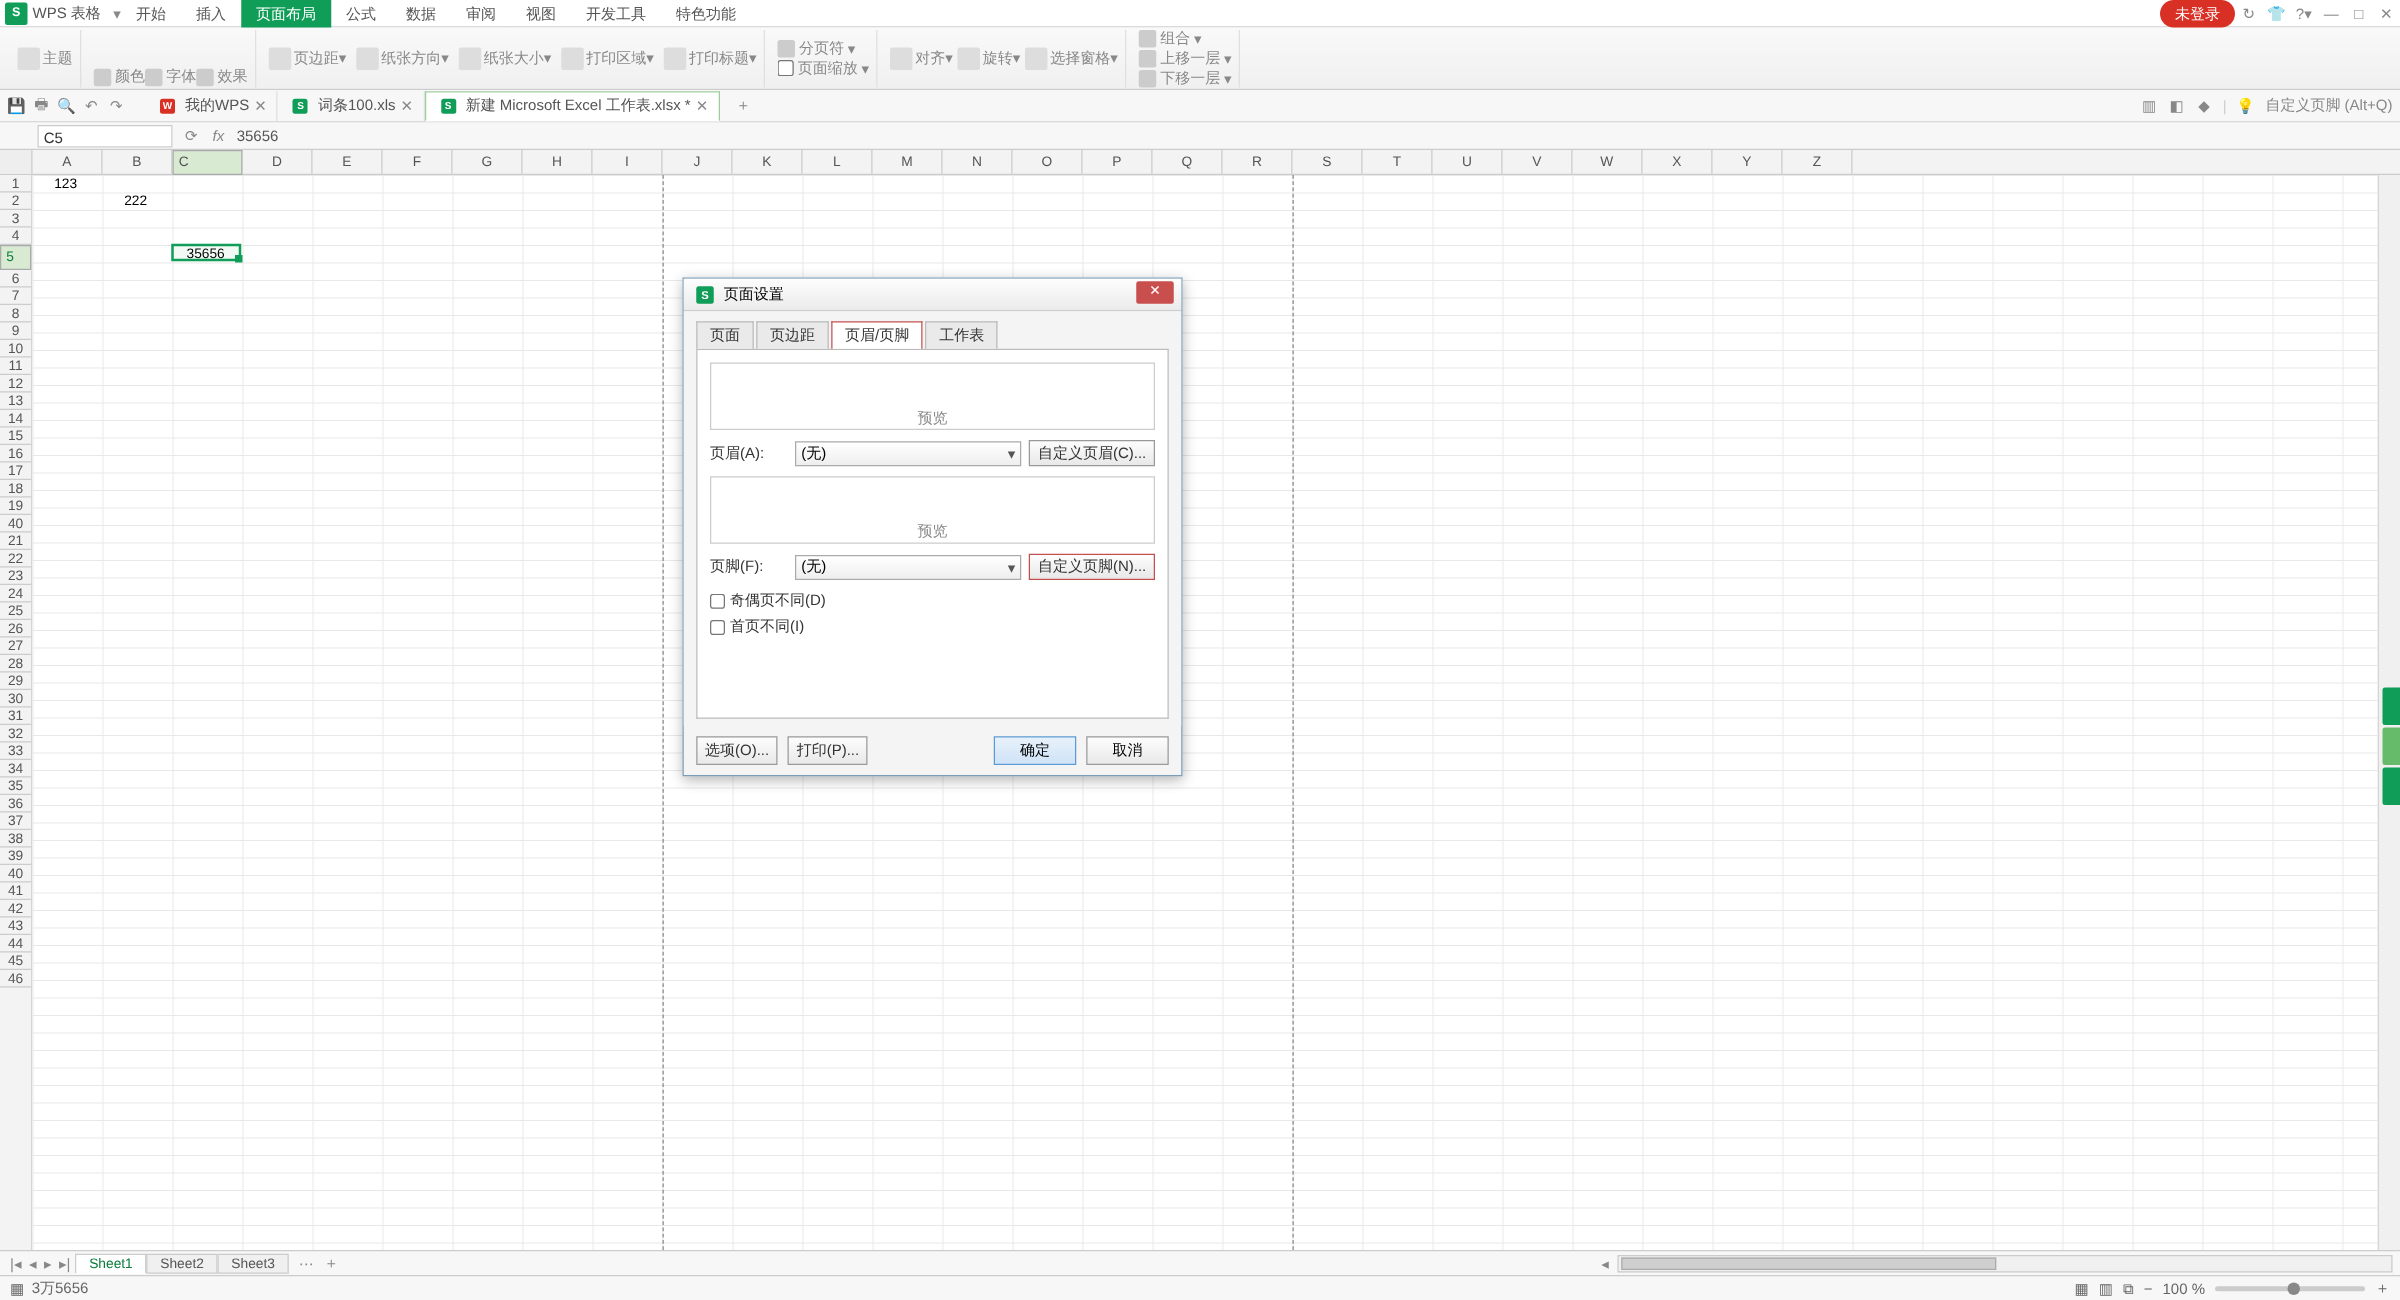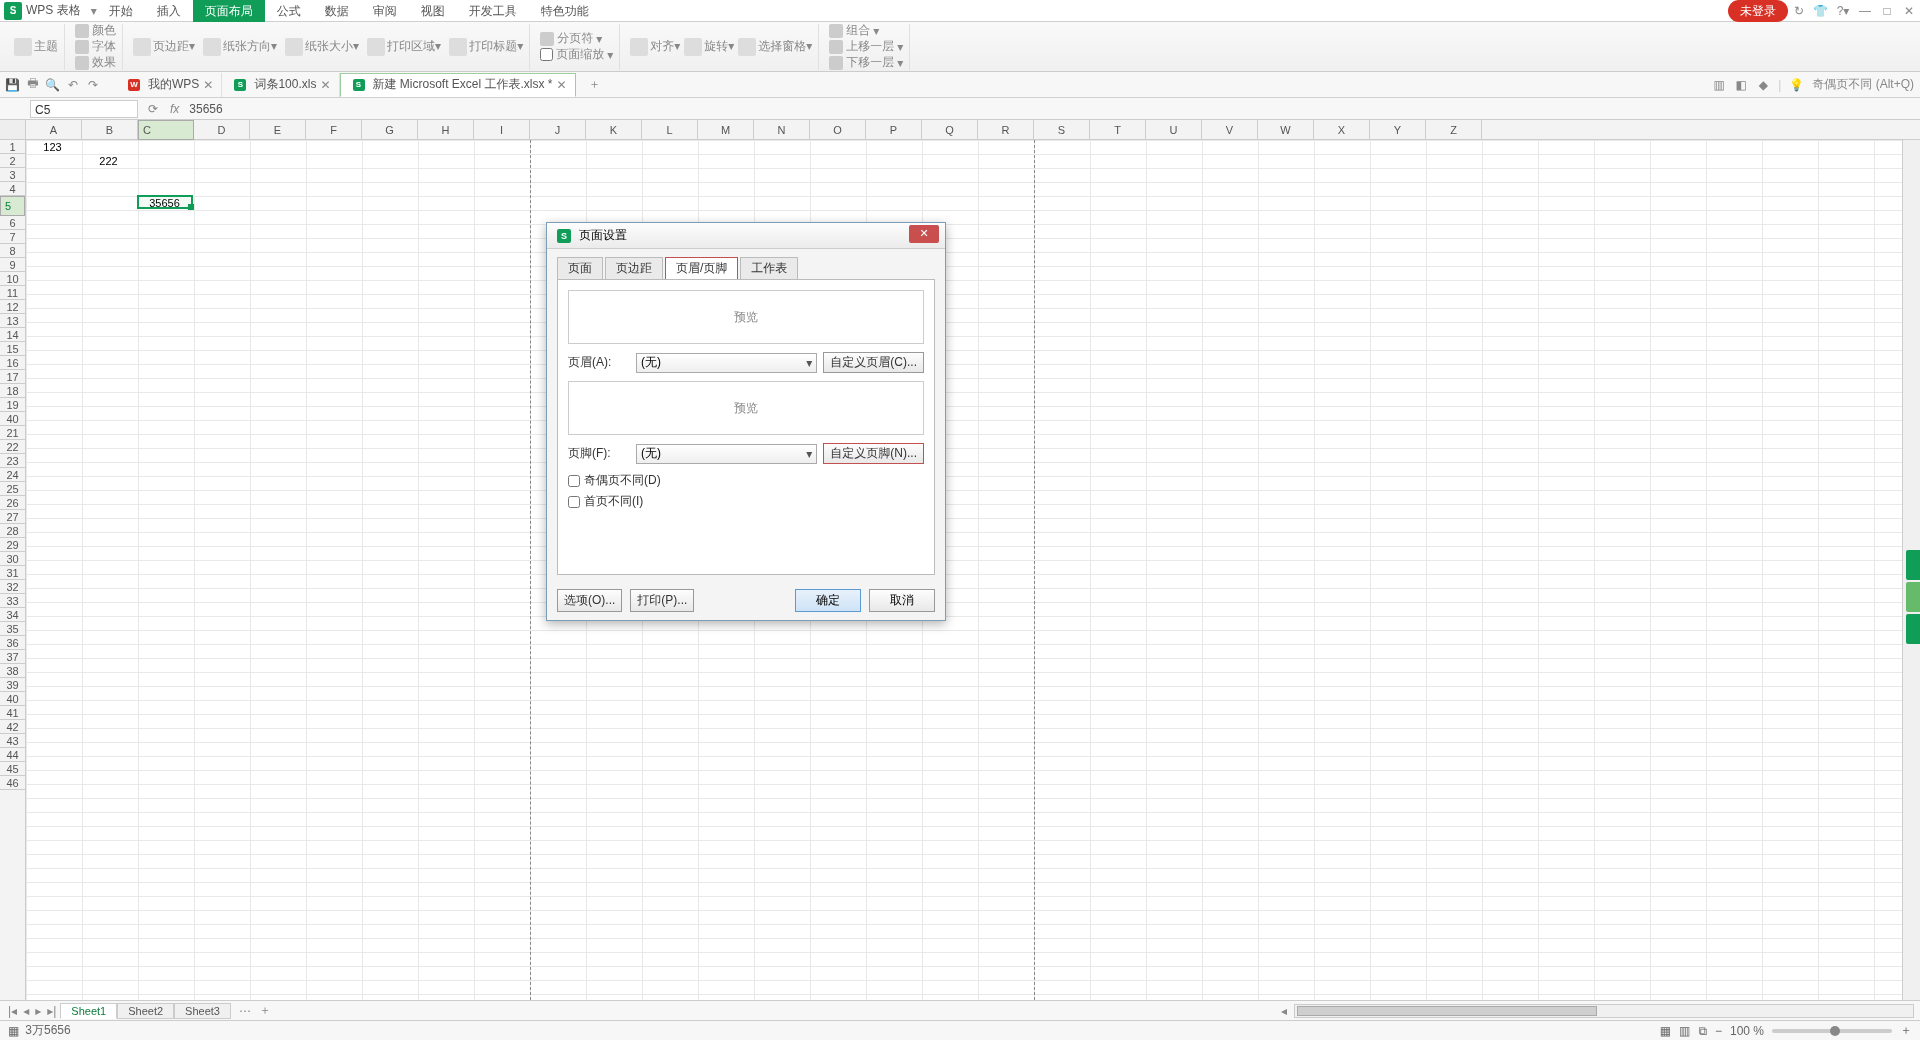--- a/index.html
+++ b/index.html
@@ -81,21 +81,21 @@
 
 
 .dialog { position:absolute; left:546px; top:222px; width:400px; background:#f4f4f4; border:1px solid #7a9db8; box-shadow:0 3px 10px rgba(0,0,0,.3);}
 .dlg-title { height:26px; background:linear-gradient(#fdfdfd,#ebebeb); display:flex; align-items:center; padding:0 6px; border-bottom:1px solid #ccc;}
 .dlg-closebtn { position:absolute; right:6px; top:2px; width:30px; height:18px; background:#c94f4f; color:#fff; text-align:center; line-height:16px; border-radius:2px; font-size:11px;}
 .dlg-body { padding:8px 10px 6px; background:#f4f4f4;}
 .dlg-tabs { display:flex; border-bottom:1px solid #bbb;}
 .dlg-tab { padding:2px 10px; border:1px solid #bbb; border-bottom:none; background:#eaeaea; margin-right:2px; color:#333;}
 .dlg-tab.active{ background:#fff; border-color:#c1504f; color:#333;}
 .dlg-inner { background:#fff; border:1px solid #bbb; border-top:none; padding:10px;}
-.preview-box{ border:1px solid #ccc; height:54px; display:flex; align-items:center; justify-content:center; color:#888; margin-bottom:8px;}
+.preview-box{ border:1px solid #ccc; height:54px; display:flex; align-items:flex-end; justify-content:center; color:#888; margin-bottom:8px;}
 .row{ display:flex; align-items:center; gap:6px; margin-bottom:8px;}
 .lbl{ color:#333; width:62px;}
 .sel{ flex:1; border:1px solid #aaa; background:linear-gradient(#fff,#eee); height:20px; padding:0 4px; display:flex; align-items:center; justify-content:space-between;}
 .sel .arr{ color:#555;}
 .btn{ border:1px solid #999; background:linear-gradient(#fdfdfd,#e8e8e8); padding:1px 6px; color:#333;}
 .btn.hot{ border:1px solid #c1504f;}
 .chk{ display:flex; align-items:center; gap:4px; color:#333; margin-bottom:4px;}
 .chk input{ width:12px;height:12px;}
 .dlg-foot{ display:flex; gap:8px; padding:8px 10px; }
 .dlg-foot .spacer{ flex:1;}
@@ -136,21 +136,21 @@
   </div>
 </div>
 
 <div class="ribbon">
   <div class="rib-group">
     <div class="rib-btn">
         <div class="rib-ico"></div>
         <span>主题</span>
       </div>
   </div>
-  <div class="rib-group" style="flex-direction:column;align-items:flex-end;">
+  <div class="rib-group" style="flex-direction:row;align-items:flex-end;">
     <div class="rib-small">
         <div class="si"></div>
         <span>颜色</span>
       </div>
     <div class="rib-small">
         <div class="si"></div>
         <span>字体</span>
       </div>
     <div class="rib-small">
         <div class="si"></div>
@@ -247,21 +247,21 @@
         <span class="close">✕</span>
       </div>
     </div>
   <span class="qb-ico" style="margin-left:6px;">＋</span>
   <div class="qb-right">
     <span class="qb-ico">▥</span>
     <span class="qb-ico">◧</span>
     <span class="qb-ico">◆</span>
     <span style="color:#ccc">|</span>
     <span class="bulb">💡</span>
-    <span class="search-hint">奇偶页不同 (Alt+Q)</span>
+    <span class="search-hint">自定义页脚 (Alt+Q)</span>
   </div>
 </div>
 
 <div class="formulabar">
   <div class="namebox">C5</div>
   <span class="qb-ico" style="margin-left:8px;">⟳</span>
   <span class="fx-ico">fx</span>
   <span class="fx-val">35656</span>
 </div>
 

